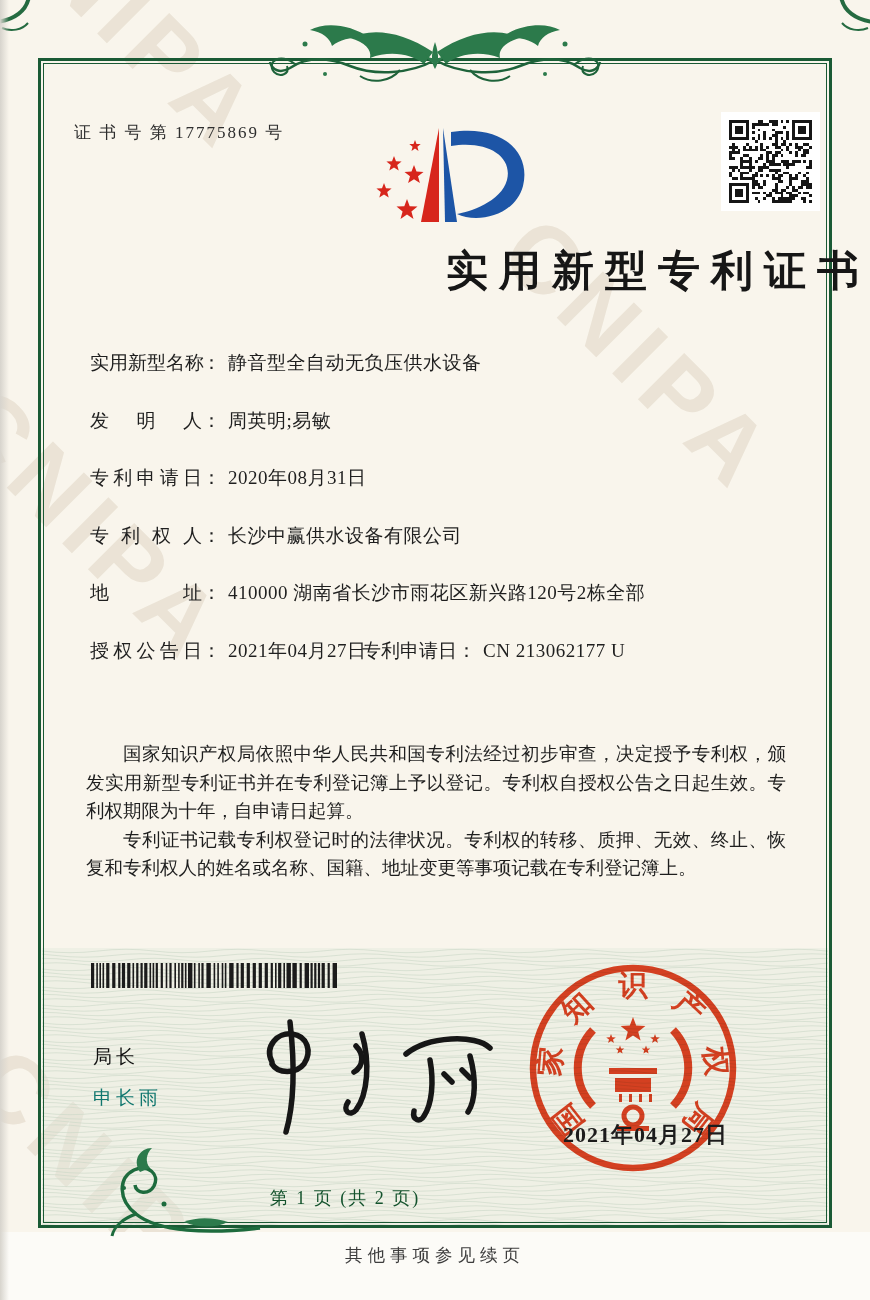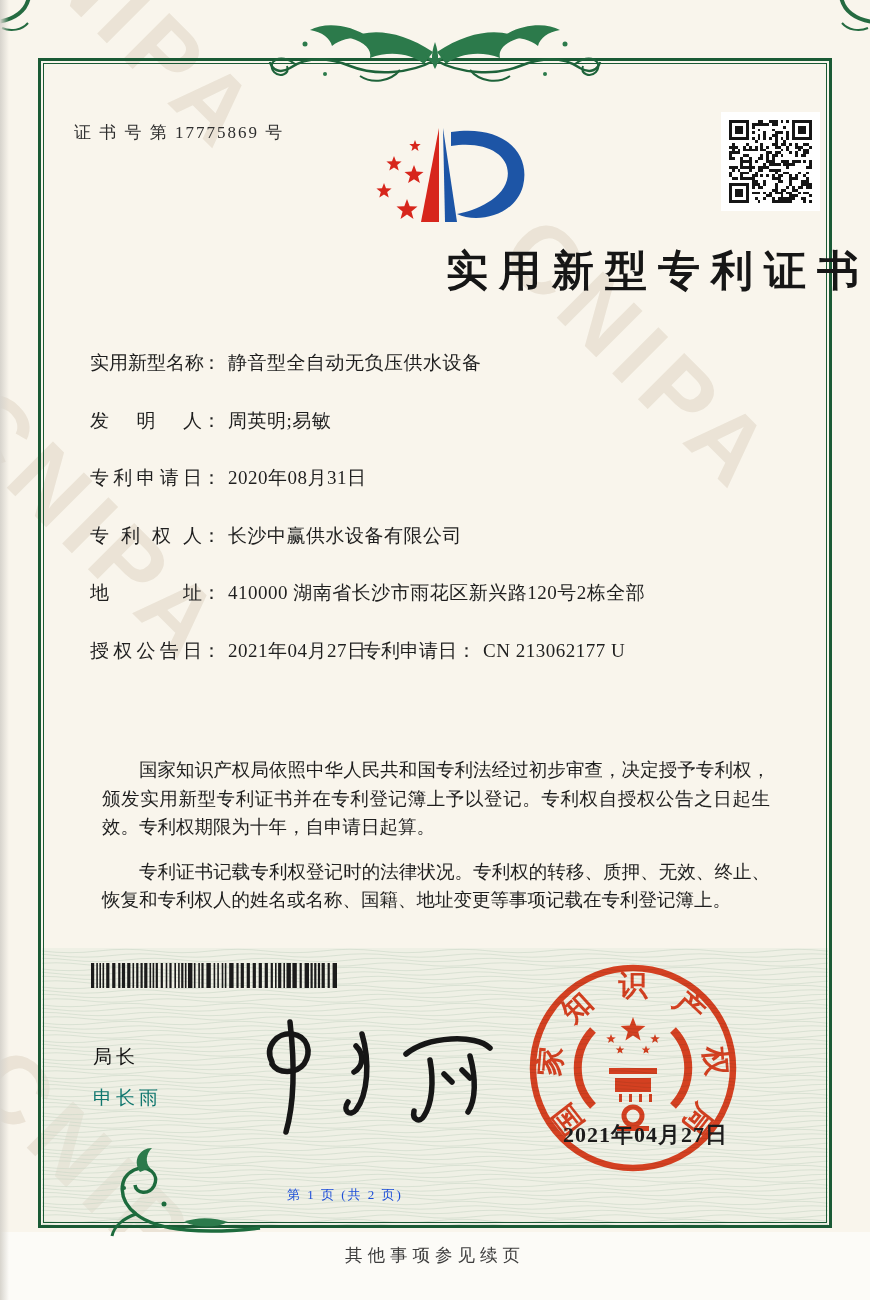--- a/index.html
+++ b/index.html
@@ -28,36 +28,36 @@
     font-weight:600;letter-spacing:11px;color:#161616;z-index:4;}
   
   .fields{position:absolute;left:90px;top:350px;width:700px;z-index:4;color:#1f1f1f;}
   .field-row{position:relative;height:27px;margin-bottom:30.5px;font-size:19px;white-space:nowrap;}
   .flabel{display:inline-block;width:112px;text-align:justify;text-align-last:justify;vertical-align:top;}
   .fcolon{display:inline-block;margin-right:7px;}
   .fvalue{display:inline-block;letter-spacing:0.5px;}
   .grant-group2{position:absolute;left:272px;top:0;}
   
   .paras{position:absolute;left:86px;top:740px;width:700px;z-index:4;color:#1e1e1e;}
-  .paras p{margin:16px;font-size:18.5px;line-height:28.6px;text-indent:2em;text-align:justify;}
+  .paras p{margin:0;font-size:18.5px;line-height:28.6px;text-indent:2em;text-align:justify;}
   
   .barcode{position:absolute;left:91px;top:963px;width:250px;height:25px;z-index:4;}
   
   .director-title{position:absolute;left:93px;top:1044px;font-size:19px;letter-spacing:4px;color:#101010;
     font-family:Liberation Sans, sans-serif;z-index:4;}
   .director-name{position:absolute;left:93px;top:1085px;font-size:19px;letter-spacing:4px;color:#0f766e;
     font-family:"Liberation Sans","DejaVu Sans",sans-serif;z-index:4;}
   .signature{position:absolute;left:238px;top:1012px;width:255px;height:125px;z-index:4;}
   
   .seal{position:absolute;left:523px;top:956px;width:224px;height:222px;z-index:5;mix-blend-mode:multiply;opacity:0.95;}
   .seal-date{position:absolute;left:538px;top:1120px;width:215px;text-align:center;font-size:22px;
     letter-spacing:1px;color:#1c1c1c;z-index:6;font-weight:bold;}
   
-  .page-num{position:absolute;left:0;top:1186px;width:690px;text-align:center;font-size:13px;
-    letter-spacing:2px;color:#1d4ed8;z-index:4;}
+  .page-num{position:absolute;left:0;top:1186px;width:690px;text-align:center;font-size:18px;
+    letter-spacing:2px;color:#14532d;z-index:4;}
   .bottom-note{position:absolute;left:0;top:1243px;width:870px;text-align:center;font-size:17.5px;
     letter-spacing:5px;color:#3d3d3d;z-index:4;}
   .ornament{position:absolute;left:0;top:14px;width:870px;height:96px;z-index:3;}
   .corner-curl{position:absolute;z-index:3;}
   .flourish{position:absolute;left:88px;top:1144px;width:180px;height:98px;z-index:3;}
 </style>
 </head>
 <body>
 
 <div class="page">

